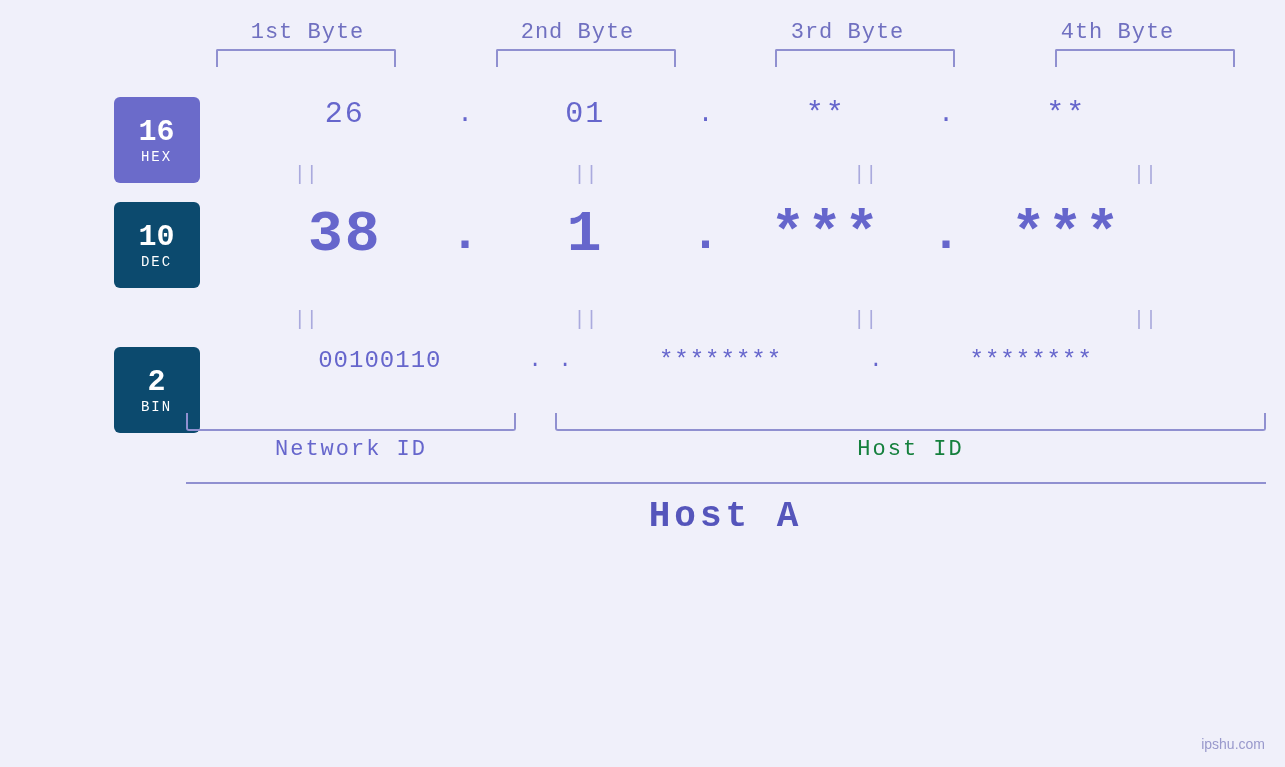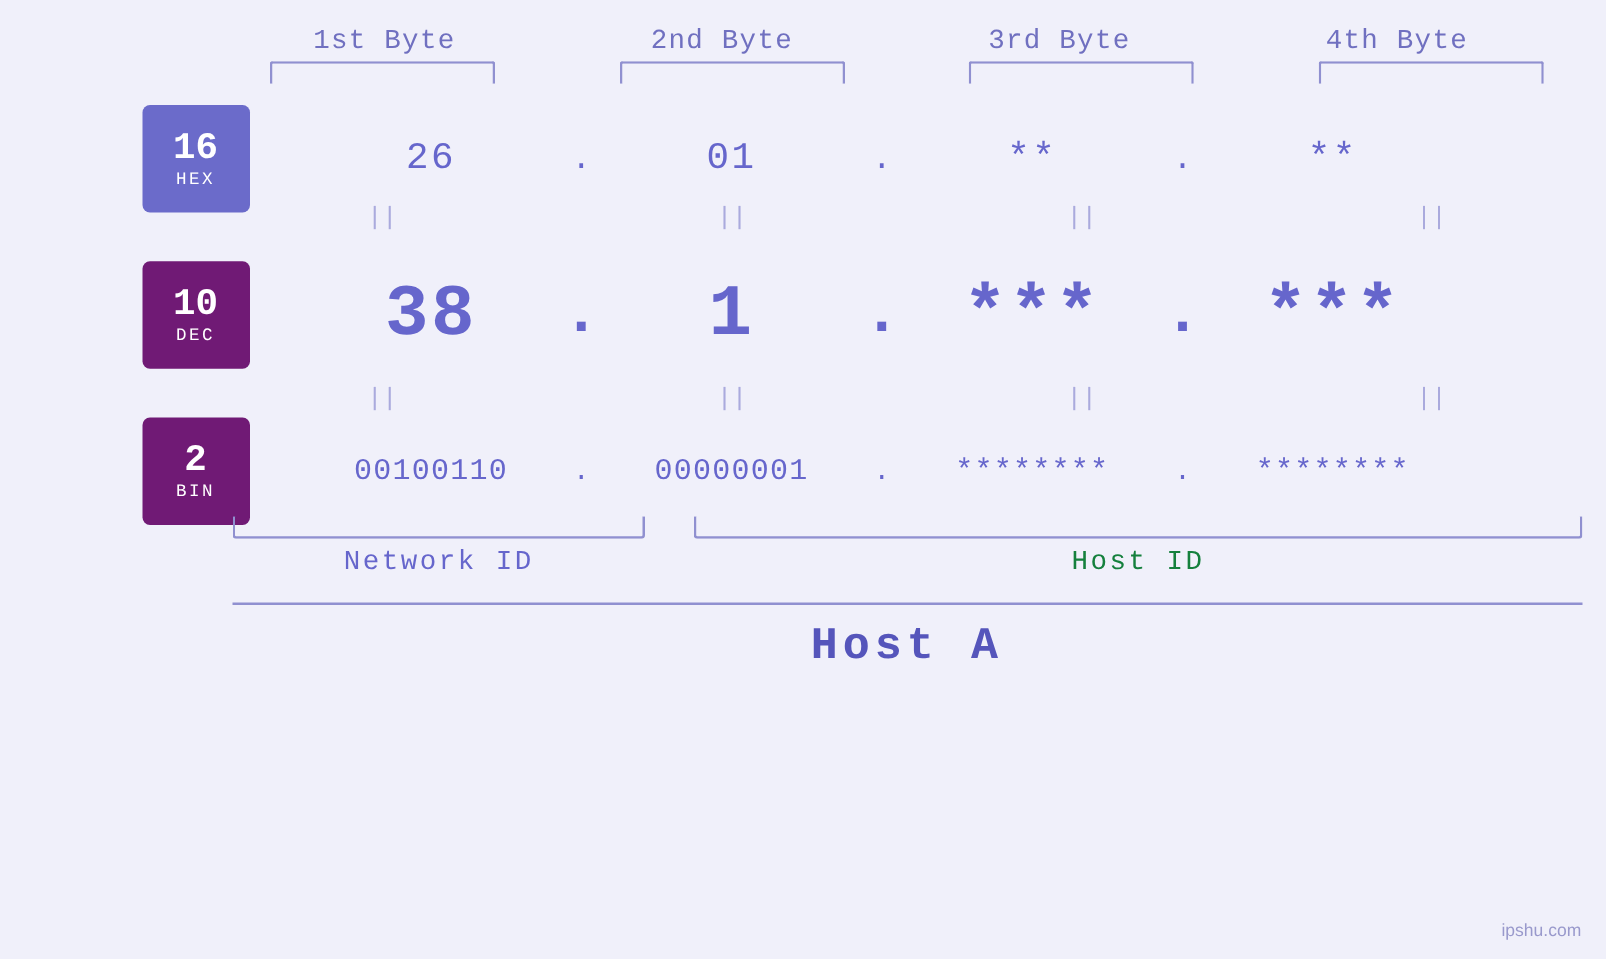--- a/index.html
+++ b/index.html
@@ -48,21 +48,21 @@
       width: 180px;
       height: 18px;
       border: 2px solid #9090d0;
       border-bottom: none;
       border-radius: 2px 2px 0 0;
     }
 
     
     .data-row {
       display: flex;
-      align-items: center;
+      align-items: flex-start;
       width: 1098px;
       padding: 0 20px;
     }
 
     .hex-row {
       margin-top: 20px;
       height: 60px;
     }
 
     .dec-row {
@@ -98,21 +98,21 @@
 
     .base-badge-label {
       font-size: 14px;
       font-family: 'Courier New', Courier, monospace;
       letter-spacing: 2px;
     }
 
     .base-badge-small {
       width: 86px;
       height: 86px;
-      background-color: #701a75;
+      background-color: #0c4a6e;
       border-radius: 6px;
       display: flex;
       flex-direction: column;
       align-items: center;
       justify-content: center;
       color: white;
       margin-right: 40px;
       flex-shrink: 0;
     }
 
@@ -278,21 +278,20 @@
   </div>
 
   <div class="data-row bin-row">
     <div class="base-badge-small">
       <span class="base-badge-number">2</span>
       <span class="base-badge-label">BIN</span>
     </div>
     <div class="values-container">
       <div class="byte-value bin-value">00100110</div>
       <div class="dot-separator" style="font-size:22px;">.</div>
-      <div class="byte-value bin-value">00000001</div>
       <div class="dot-separator" style="font-size:22px;">.</div>
       <div class="byte-value bin-value">********</div>
       <div class="dot-separator" style="font-size:22px;">.</div>
       <div class="byte-value bin-value">********</div>
     </div>
   </div>
 
   <div style="display:flex; width:1285px; padding-left:166px; margin-top:6px;">
 
     <div style="width:370px; display:flex; justify-content:center;">

